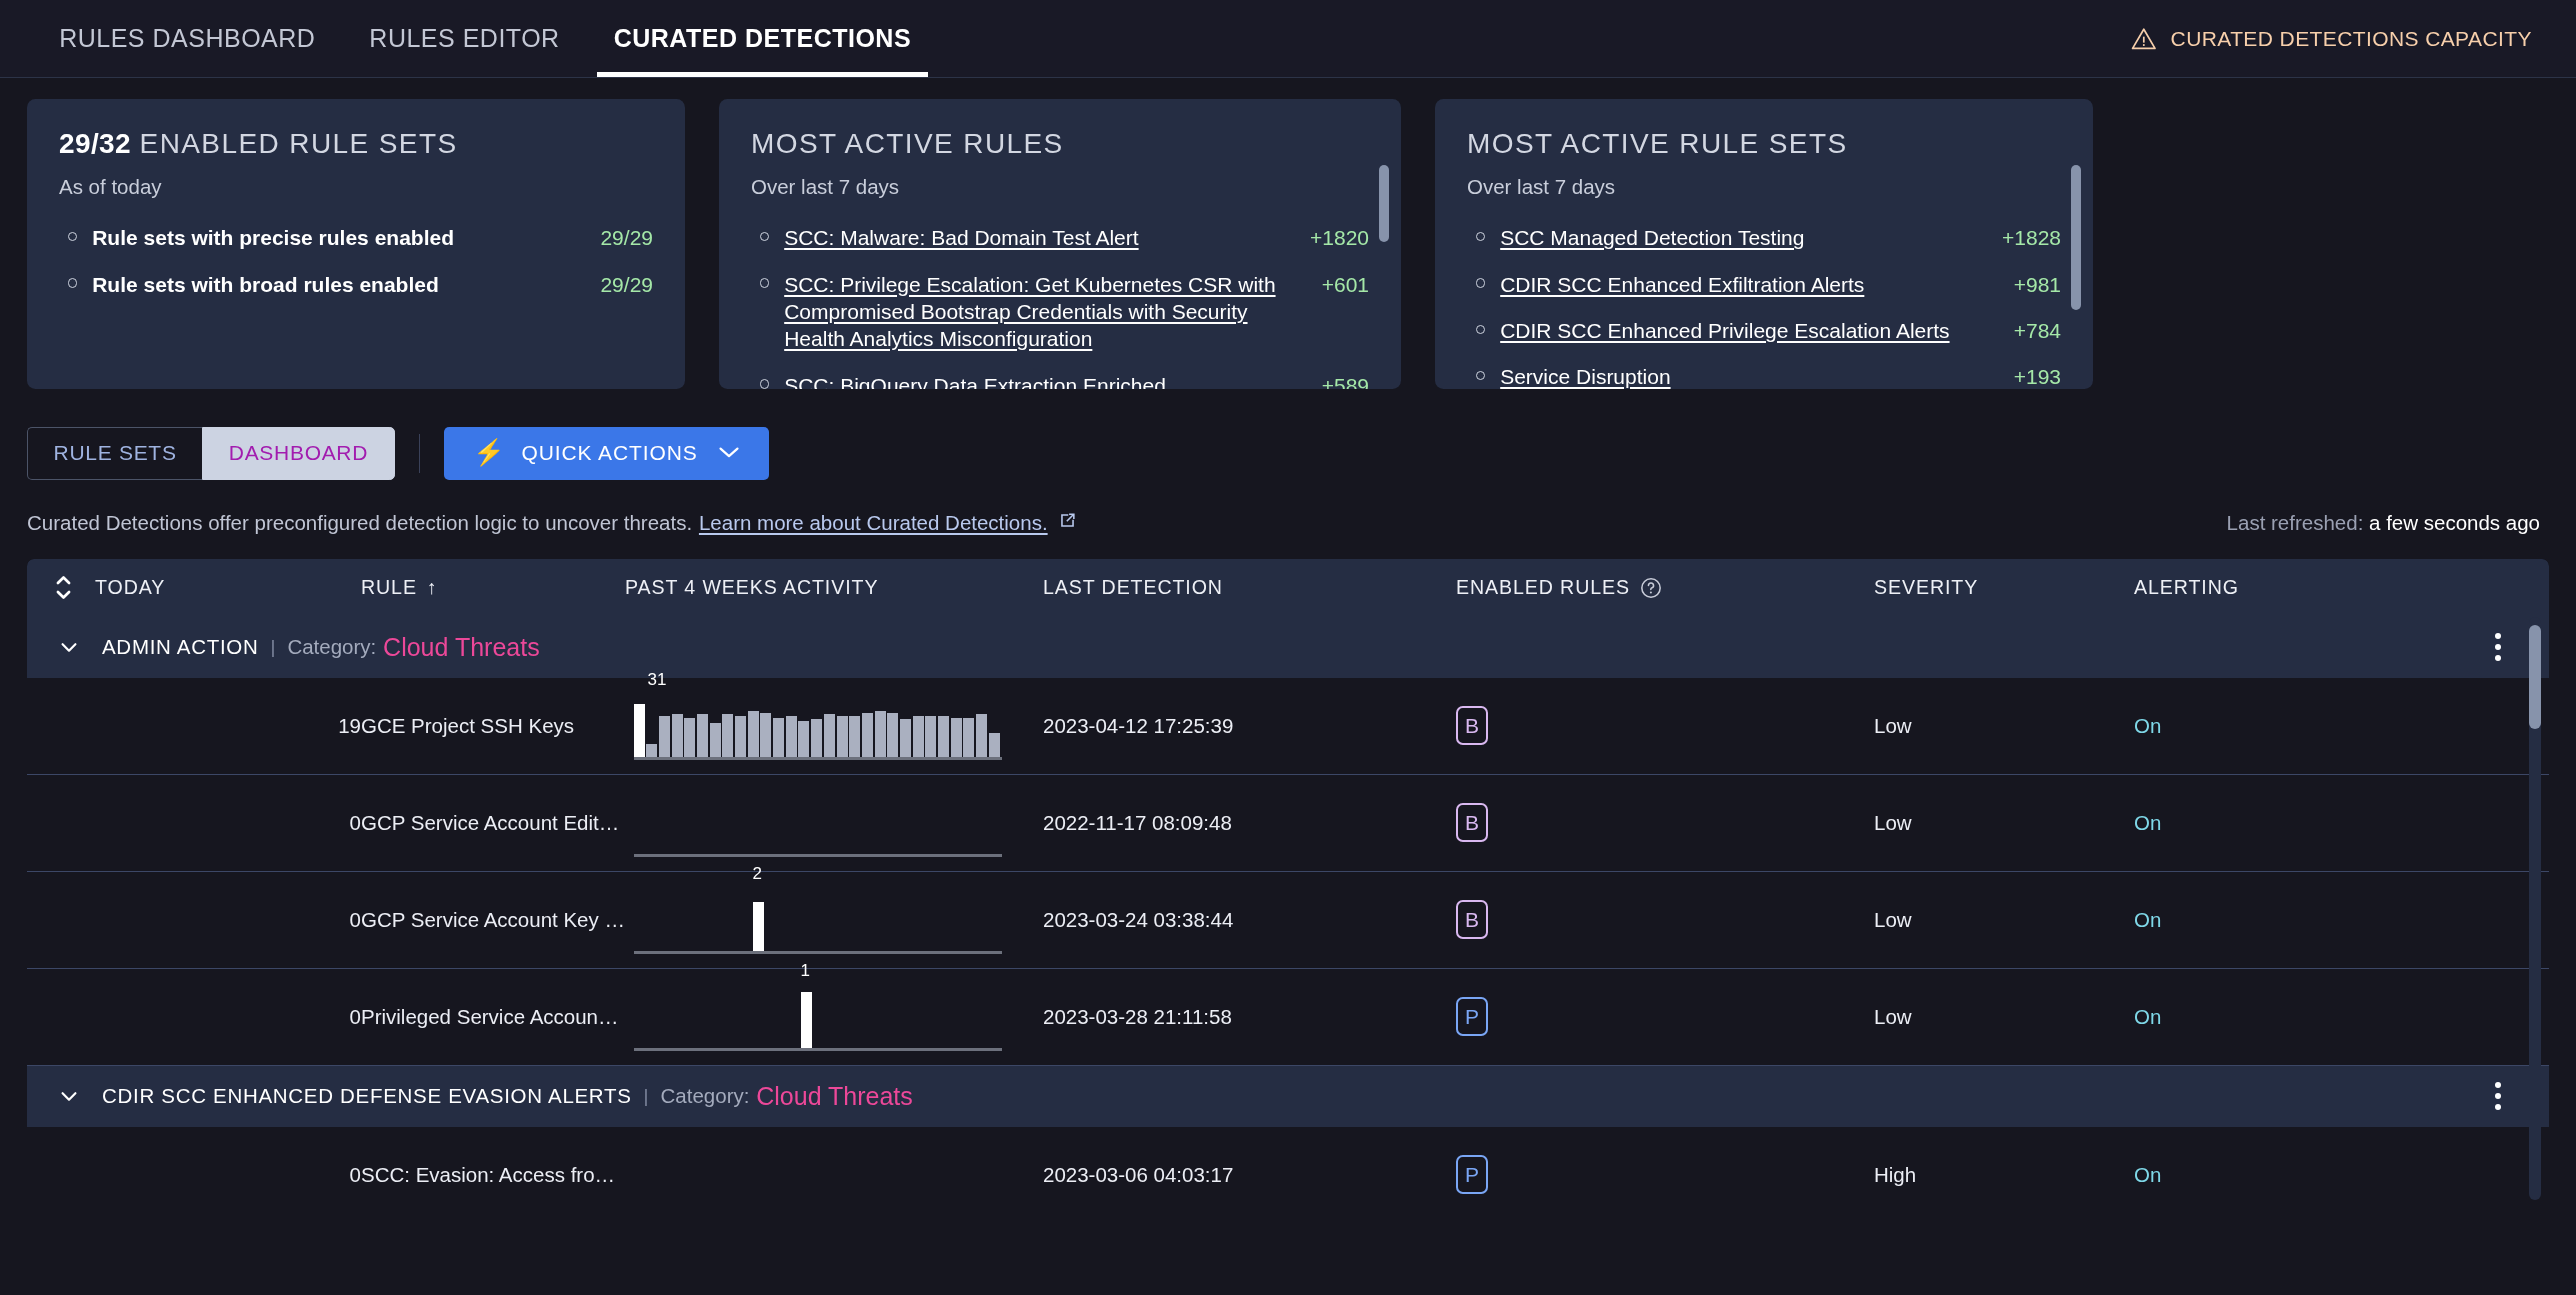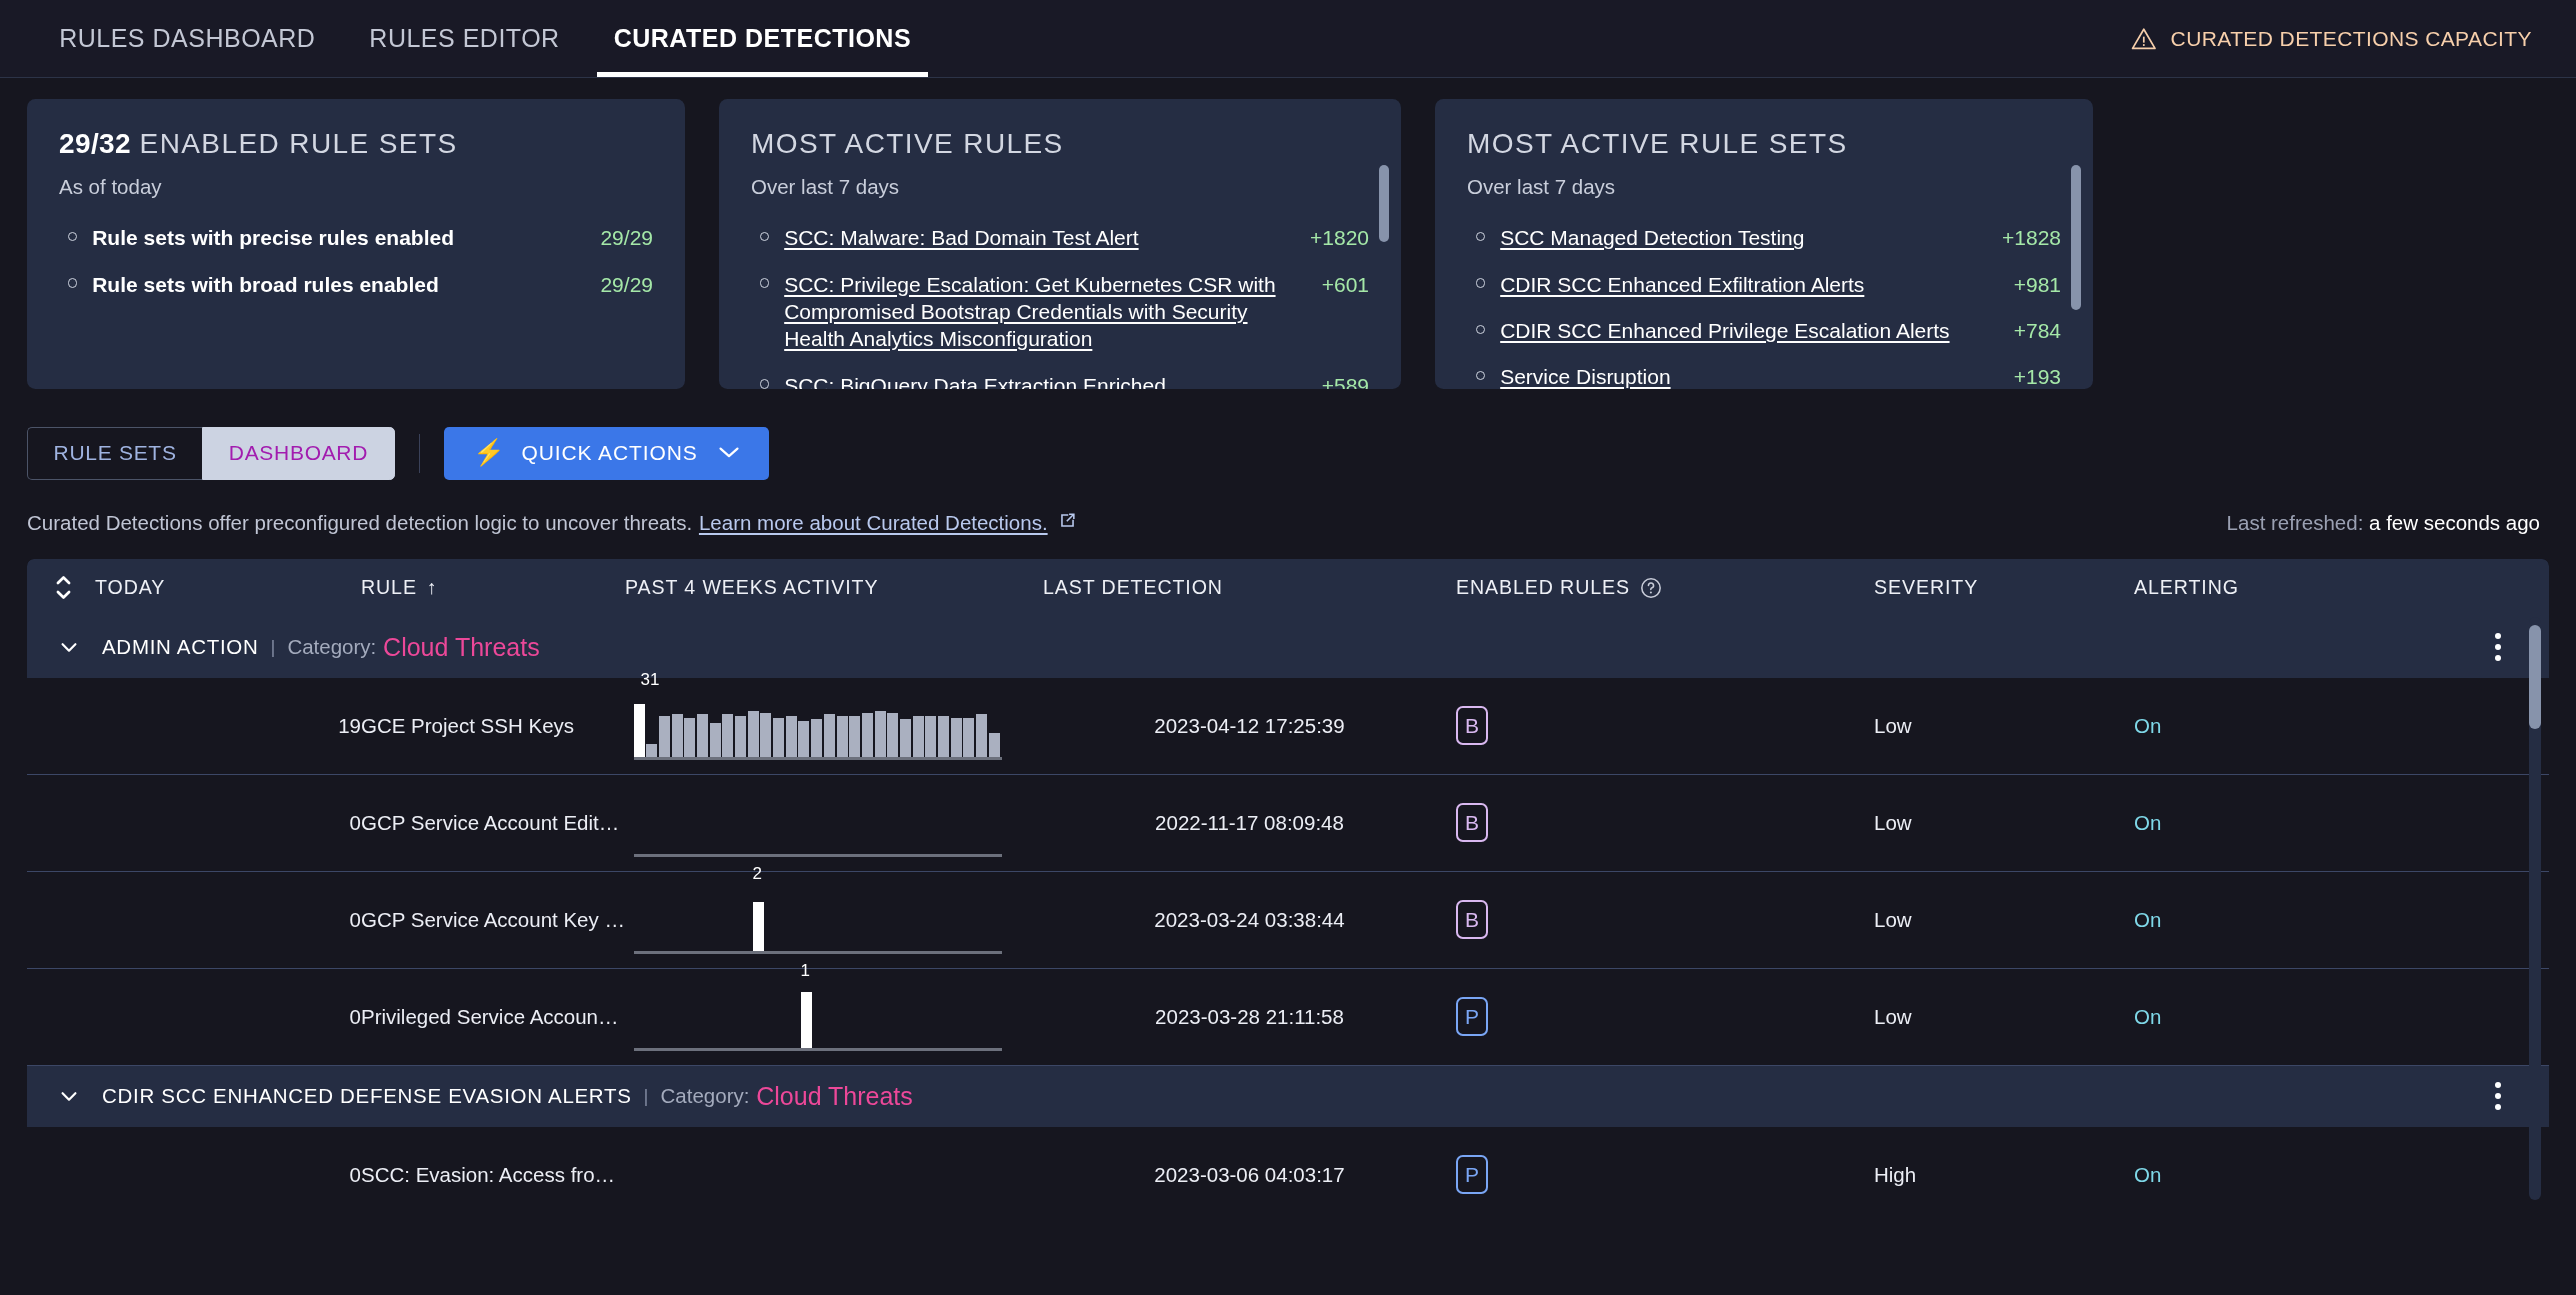--- a/index.html
+++ b/index.html
@@ -263,21 +263,21 @@
     display: flex;
     align-items: center;
     padding-left: 27px;
     border-bottom: 1.7px solid #3c4766;
     background: #16161f;
   }
   .cell { font-size: 20.5px; color: #eceef5; white-space: nowrap; }
   .cell.today { width: 307px; padding-left: 111px; text-align: right; }
   .cell.rule  { width: 264px; overflow: hidden; text-overflow: ellipsis; }
   .cell.spark { width: 418px; position: relative; height: 100%; }
-  .cell.last  { width: 413px; text-align: center; }
+  .cell.last  { width: 413px; }
   .cell.enabled { width: 418px; }
   .cell.sev   { width: 260px; }
   .cell.alert { width: 256px; color: #7fd8e8; }
 
   
   .spark-box {
     position: absolute;
     left: 8.5px; bottom: 13.6px;
     width: 368px; height: 66px;
   }
@@ -507,21 +507,21 @@
         <i></i>
         <i></i>
       </div>
   </div>
 
   <div class="data-row">
     <div class="cell today">19</div>
     <div class="cell rule">GCE Project SSH Keys</div>
     <div class="cell spark">
       <div class="spark-box">
-        <div class="spark-max" style="left:7px">31</div>
+        <div class="spark-max" style="left:14px">31</div>
         <div class="spark-bars">
           <div class="bar hl" style="height:53px"></div>
           <div class="bar" style="height:13.6px"></div>
           <div class="bar" style="height:41px"></div>
           <div class="bar" style="height:43px"></div>
           <div class="bar" style="height:39px"></div>
           <div class="bar" style="height:43px"></div>
           <div class="bar" style="height:34px"></div>
           <div class="bar" style="height:43px"></div>
           <div class="bar" style="height:41px"></div>

